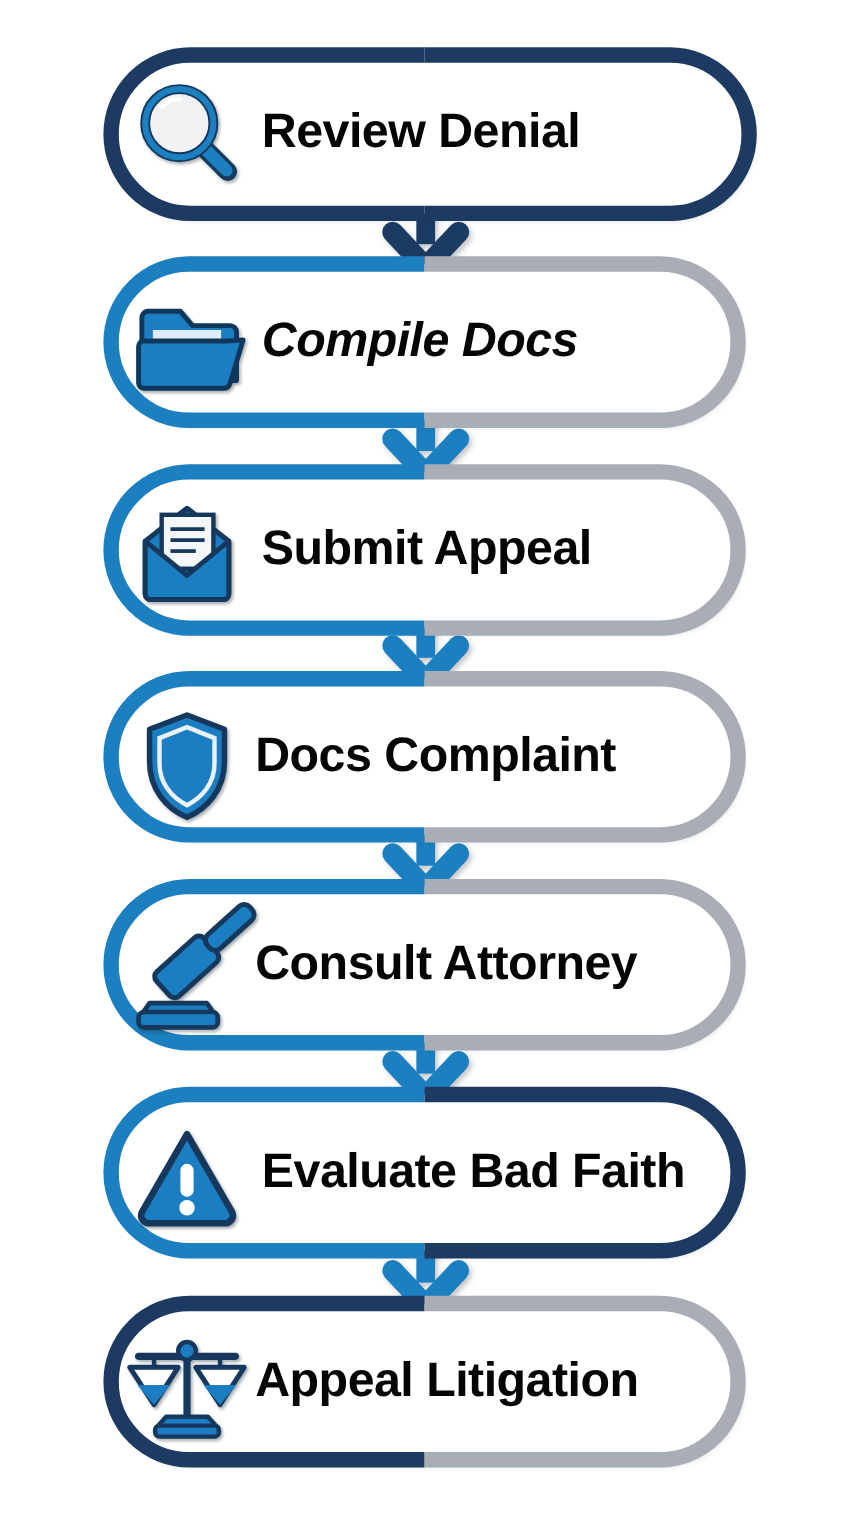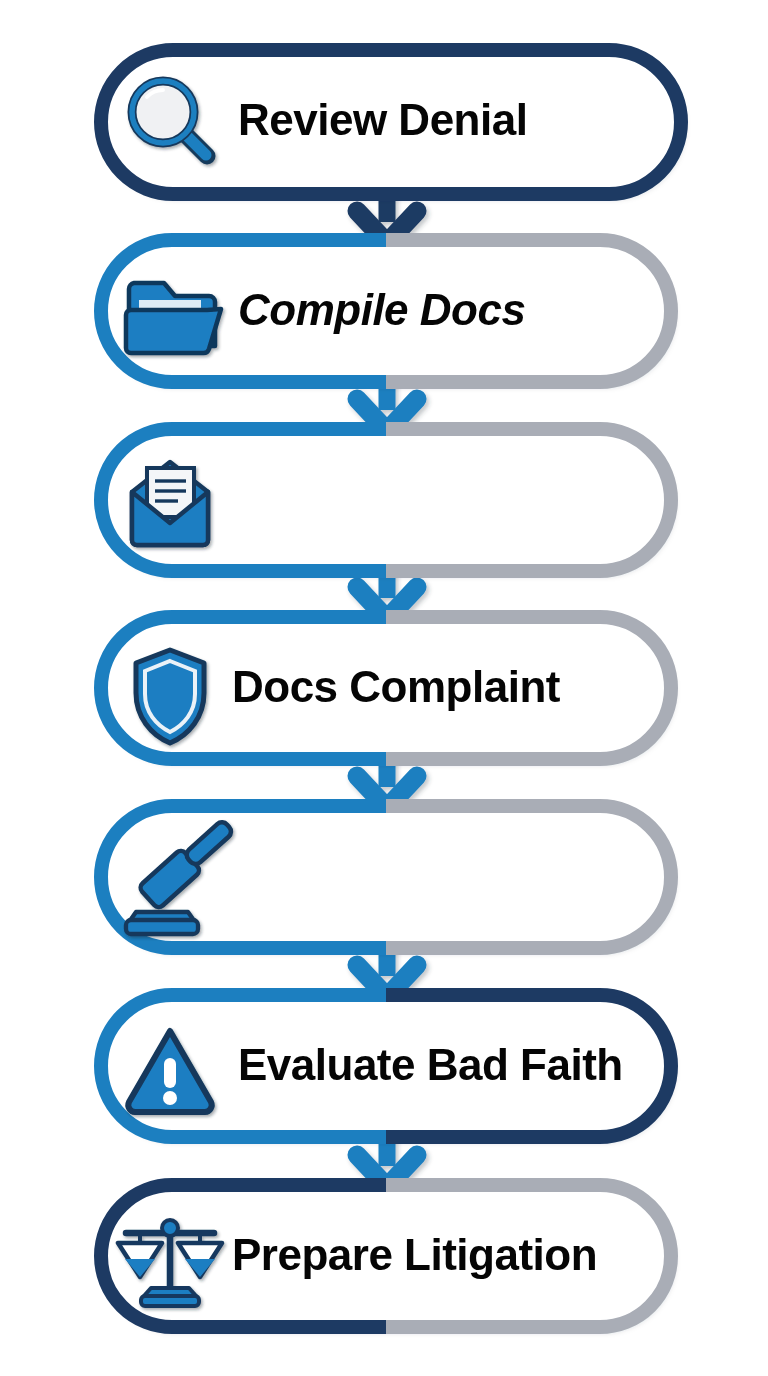--- a/index.html
+++ b/index.html
@@ -223,21 +223,23 @@
         <rect x="141" y="1296" width="58" height="10" rx="4" fill="#1f7ec2" stroke="#17395e" stroke-width="4"></rect>
       </g>
     </g>
 
   </svg>
 
   <div class="node-label" style="left:238px;top:98px;">Review Denial</div>
 
   <div class="node-label" style="left:238px;top:288px;font-style:italic;">Compile Docs</div>
 
+  <div class="node-label" style="left:238px;top:477px;">Submit Appeal</div>
 
   <div class="node-label" style="left:232px;top:665px;">Docs Complaint</div>
 
+  <div class="node-label" style="left:232px;top:854px;">Consult Attorney</div>
 
   <div class="node-label" style="left:238px;top:1043px;">Evaluate Bad Faith</div>
 
-  <div class="node-label" style="left:232px;top:1233px;">Prepare Litigation</div>
+  <div class="node-label" style="left:232px;top:1233px;">Appeal Litigation</div>
 
 </div>
 
 </body></html>

